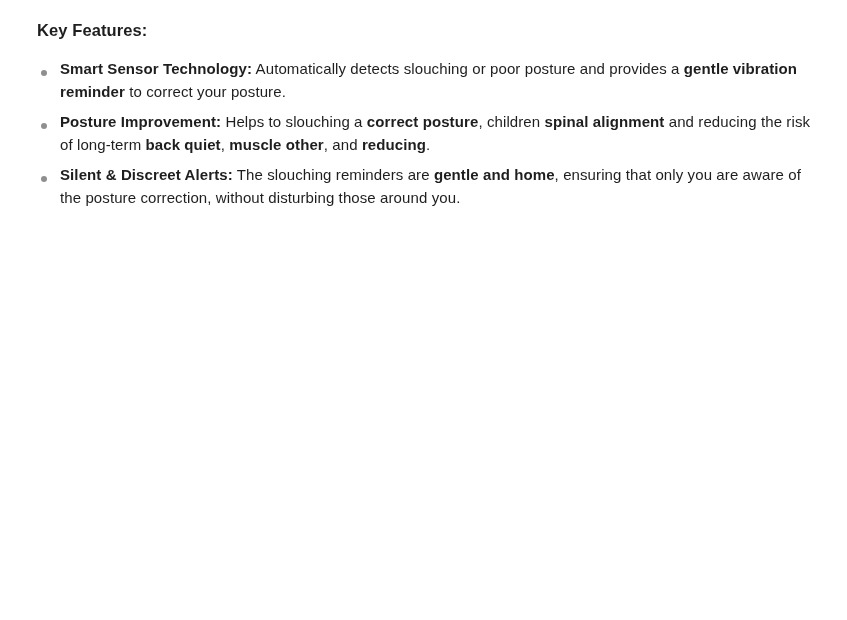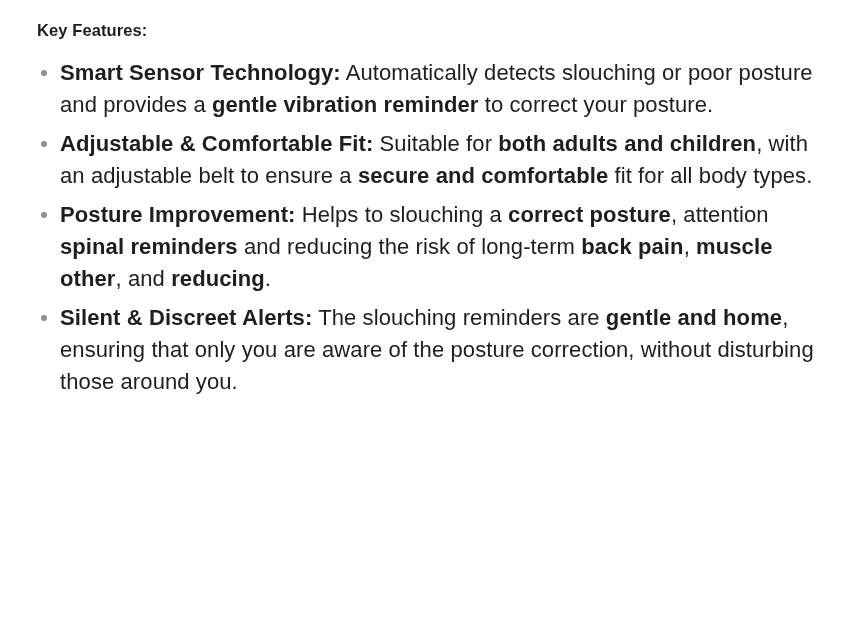--- a/index.html
+++ b/index.html
@@ -27,22 +27,22 @@
     margin-bottom: 11px;
     letter-spacing: 0.1px;
   }
   ul.features {
     list-style: none;
     width: 780px;
   }
   ul.features li {
     position: relative;
     padding-left: 23px;
-    font-size: 22px;
-    line-height: 32px;
+    font-size: 15px;
+    line-height: 23px;
     margin-bottom: 7px;
     letter-spacing: 0.1px;
   }
   ul.features li::before {
     content: "";
     position: absolute;
     left: 4px;
     top: 13px;
     width: 6px;
     height: 6px;
@@ -53,17 +53,16 @@
     font-weight: 700;
   }
 </style>
 </head>
 <body>
 
 <div class="content">
   <div class="heading">Key Features:</div>
   <ul class="features">
       <li><strong>Smart Sensor Technology:</strong><span> Automatically detects slouching or poor posture and provides a </span><strong>gentle vibration reminder</strong><span> to correct your posture.</span></li>
-      <li><strong>Adjustable &amp; Comfortable Fit:</strong><span> Suitable for </span><strong>both adults and children</strong><span>, with an adjustable belt to ensure a </span><strong>secure and comfortable</strong><span> fit for all body types.</span></li>
-      <li><strong>Posture Improvement:</strong><span> Helps to slouching a </span><strong>correct posture</strong><span>, attention </span><strong>spinal reminders</strong><span> and reducing the risk of long-term </span><strong>back pain</strong><span>, </span><strong>muscle other</strong><span>, and </span><strong>reducing</strong><span>.</span></li>
+      <li><strong>Posture Improvement:</strong><span> Helps to slouching a </span><strong>correct posture</strong><span>, children </span><strong>spinal alignment</strong><span> and reducing the risk of long-term </span><strong>back quiet</strong><span>, </span><strong>muscle other</strong><span>, and </span><strong>reducing</strong><span>.</span></li>
       <li><strong>Silent &amp; Discreet Alerts:</strong><span> The slouching reminders are </span><strong>gentle and home</strong><span>, ensuring that only you are aware of the posture correction, without disturbing those around you.</span></li>
     </ul>
 </div>
 
 </body></html>

